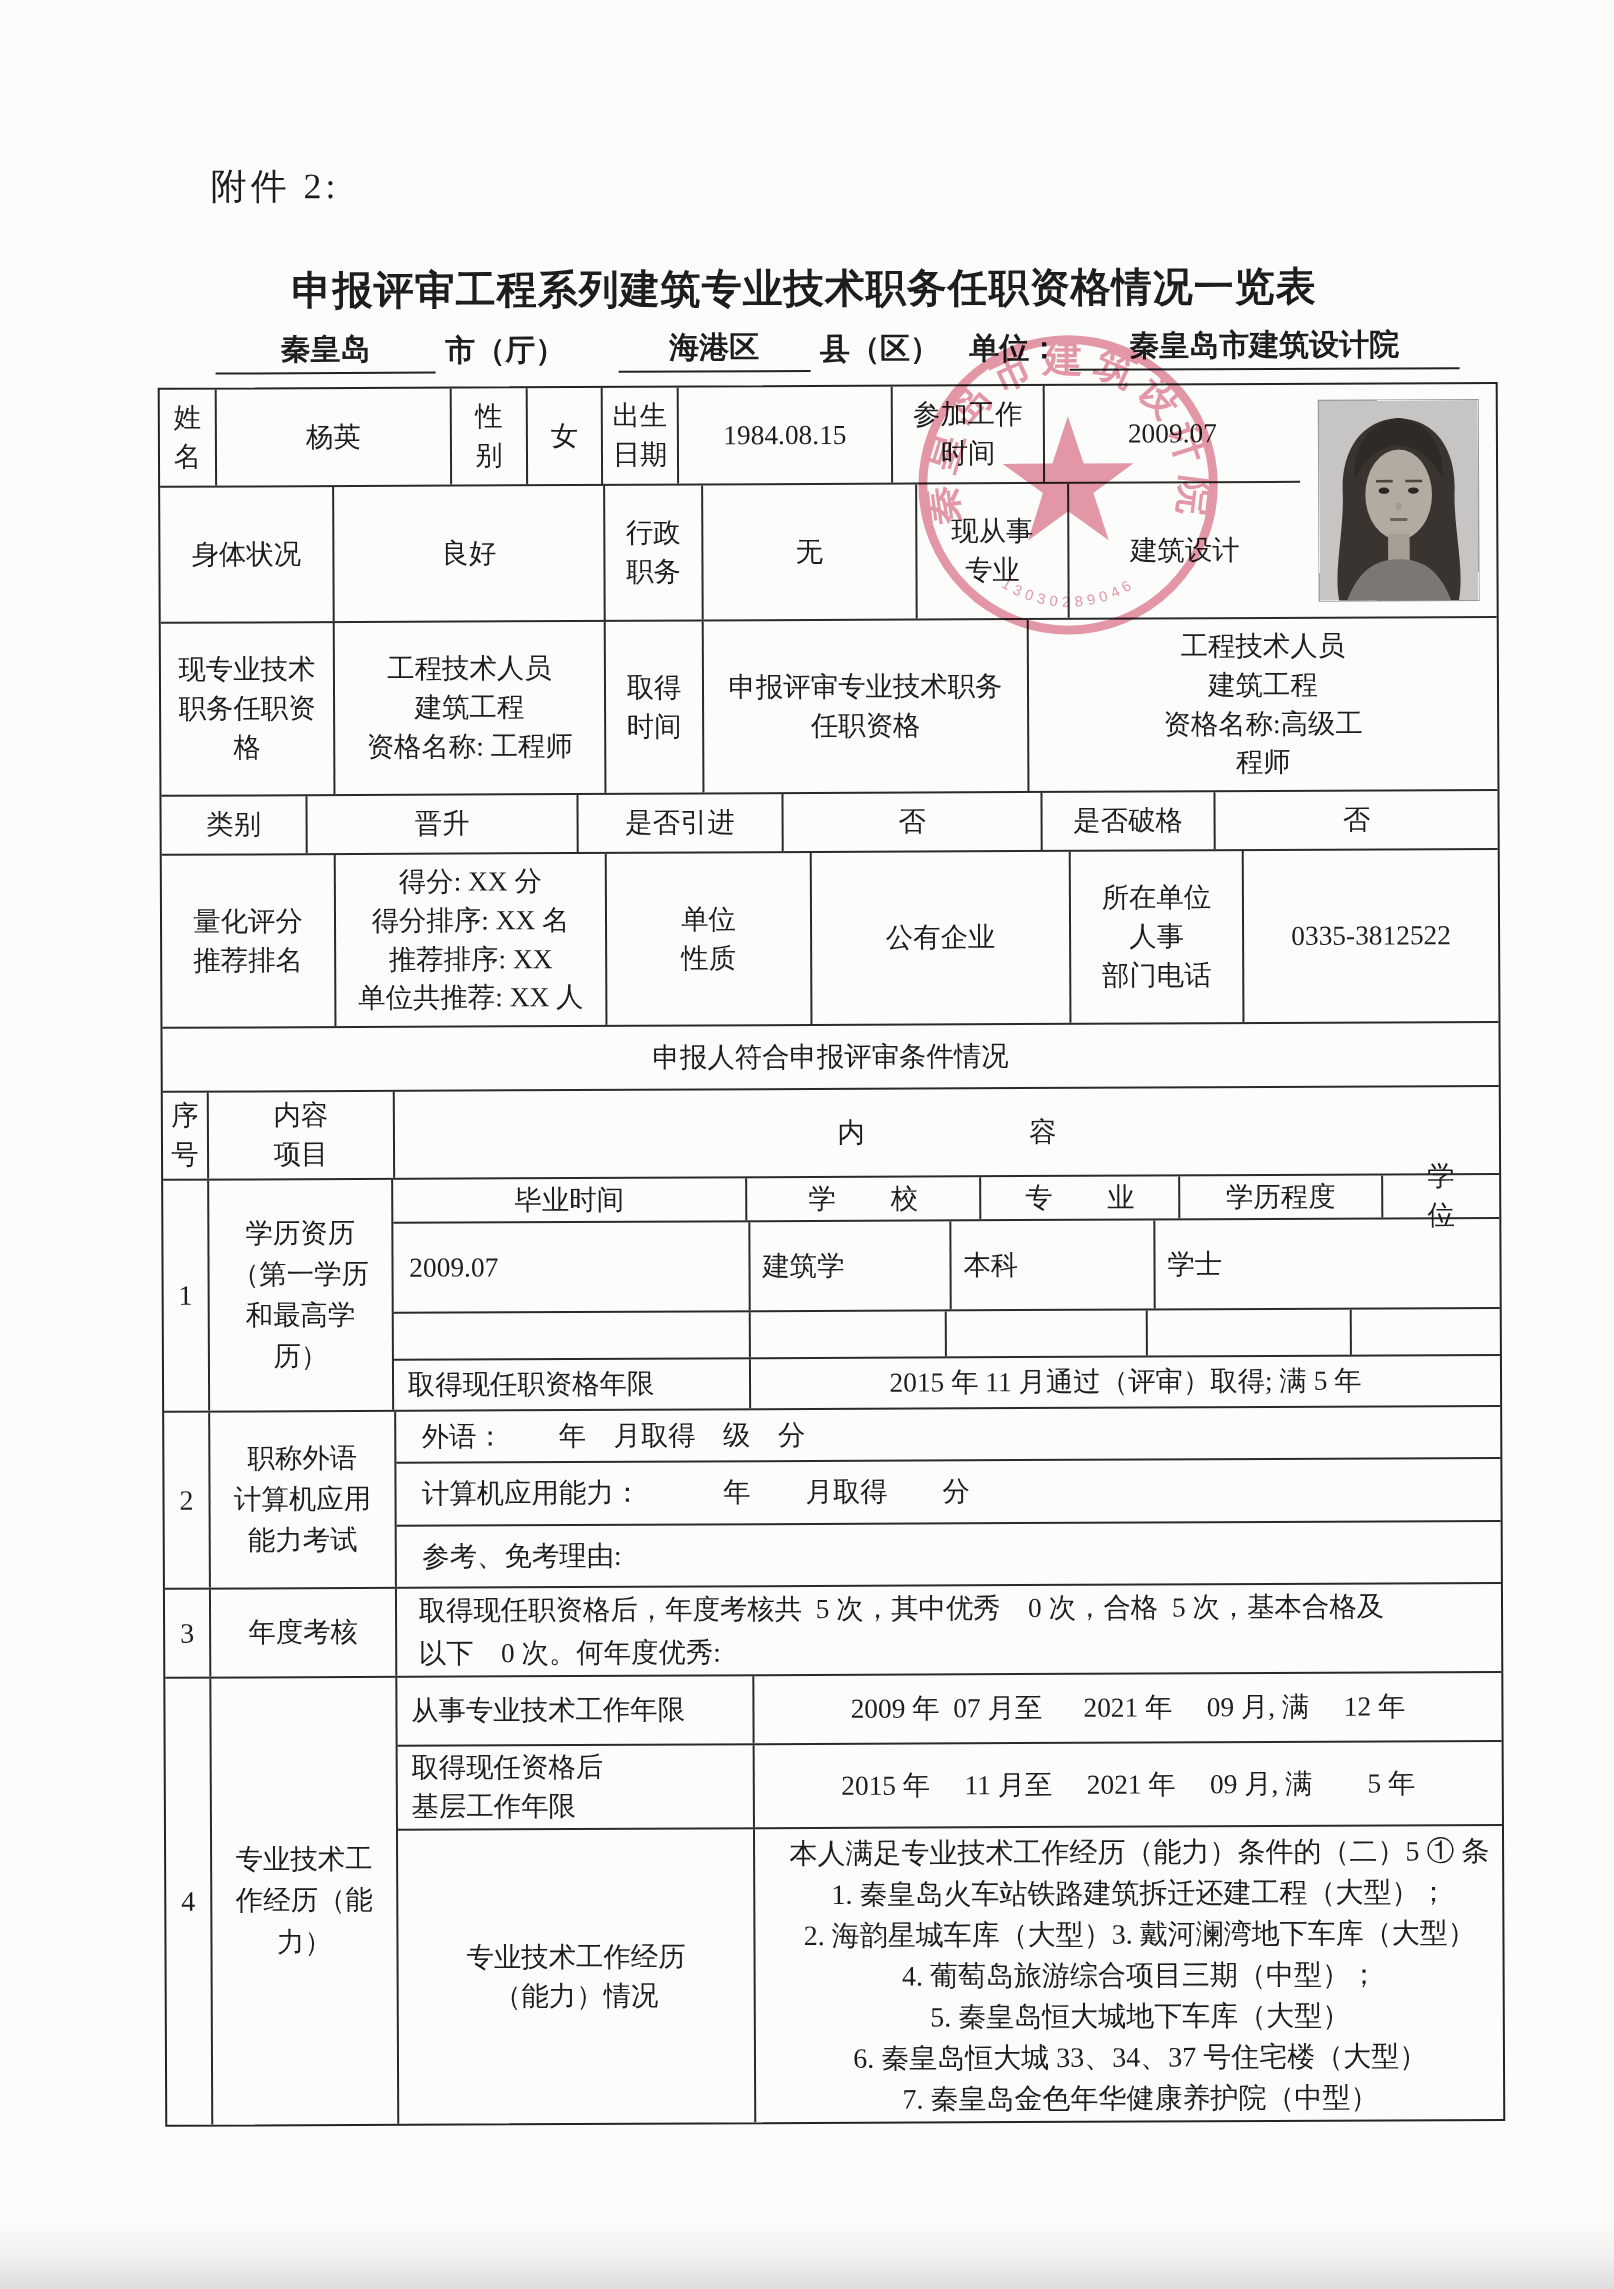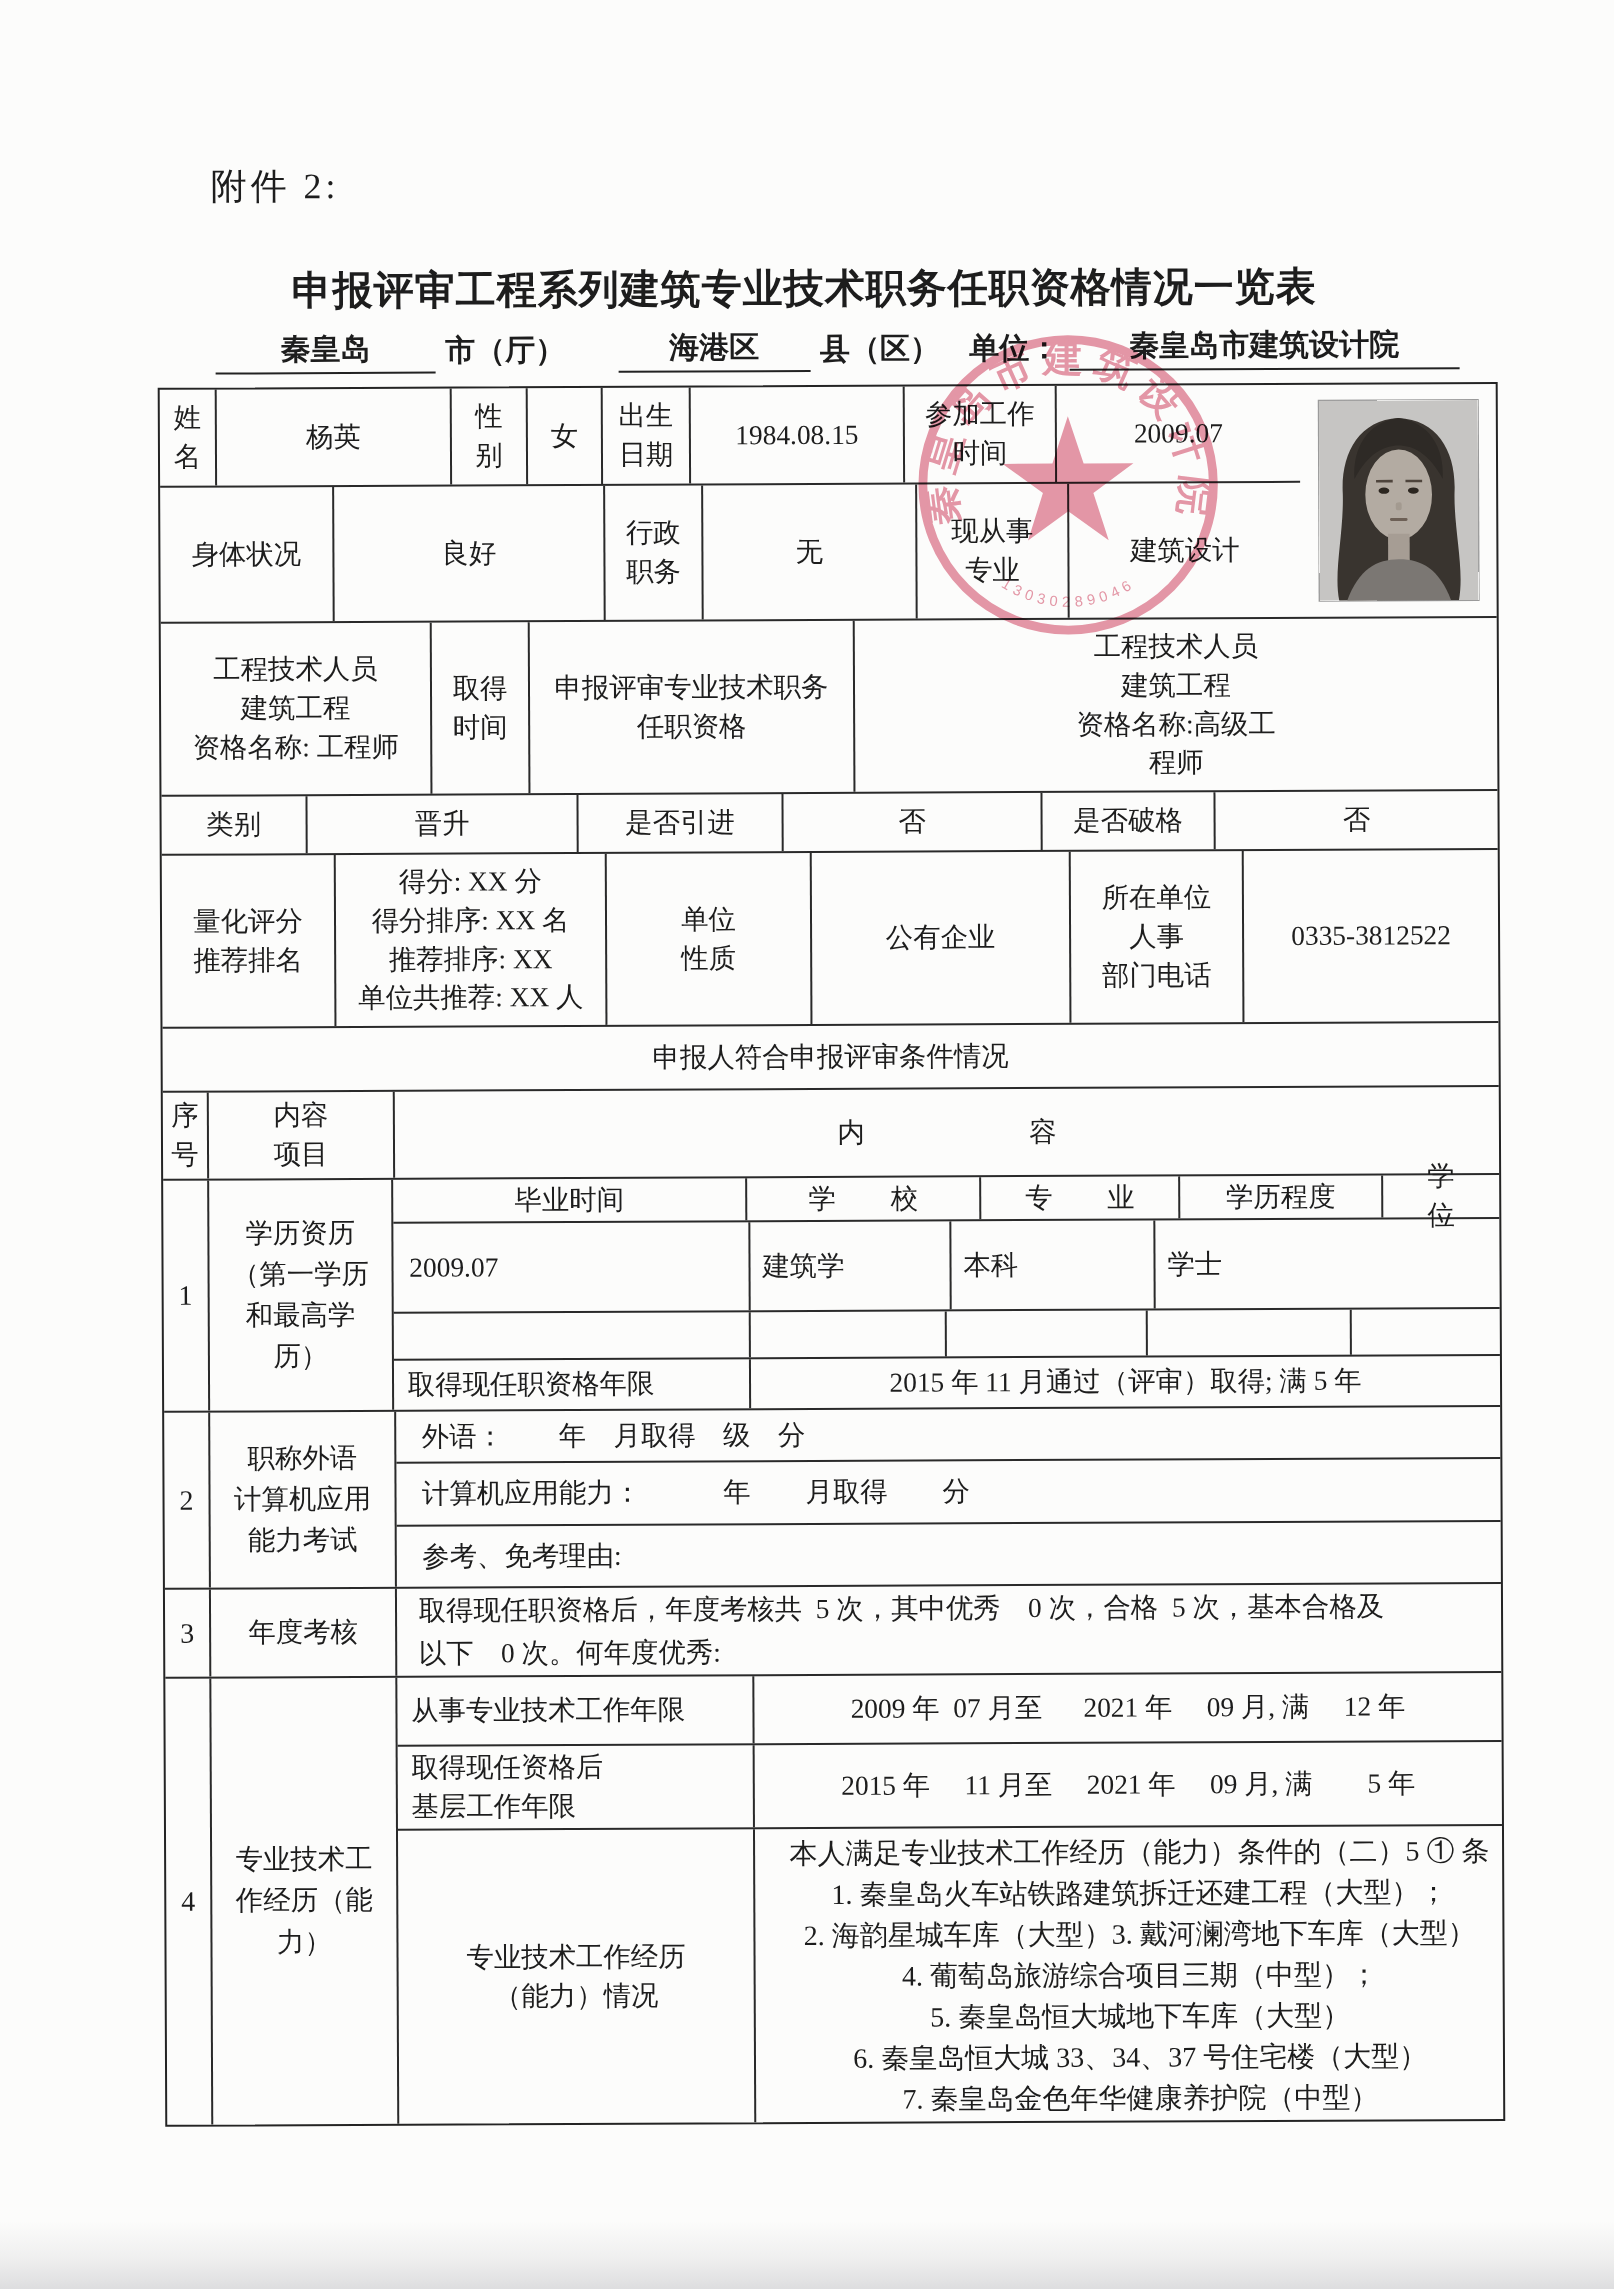--- a/index.html
+++ b/index.html
@@ -86,21 +86,21 @@
 
     <div class="band">
       <div class="band-left">
         <div class="row1">
           <div class="c pre" style="width:57px">姓
 名</div>
           <div class="c" style="width:235px">杨英</div>
           <div class="c pre" style="width:76px">性
 别</div>
           <div class="c" style="width:75px">女</div>
-          <div class="c pre" style="width:88px">出生
+          <div class="c pre" style="width:76px">出生
 日期</div>
           <div class="c" style="width:214px">1984.08.15</div>
           <div class="c pre" style="width:152px">参加工作
 时间</div>
           <div class="c grow end">2009.07</div>
         </div>
         <div class="row2">
           <div class="c" style="width:174px">身体状况</div>
           <div class="c" style="width:271px">良好</div>
           <div class="c pre" style="width:98px">行政
@@ -123,20 +123,23 @@
           <rect x="88" y="81" width="17" height="2.6" fill="#4e443c"></rect>
           <rect x="78" y="104" width="6" height="8" rx="2" fill="#a39a90"></rect>
           <rect x="72" y="120" width="18" height="3" rx="1.5" fill="#6d6056"></rect>
           <rect x="70" y="136" width="22" height="28" fill="#a69d94"></rect>
           <path d="M 28,204 C 40,172 58,162 81,162 C 104,162 122,172 134,204 Z" fill="#7b7773"></path>
         </svg>
       </div>
     </div>
 
     <div class="r" style="height:173px">
+      <div class="c pre" style="width:174px">现专业技术
+职务任职资
+格</div>
       <div class="c pre" style="width:271px">工程技术人员
 建筑工程
 资格名称: 工程师</div>
       <div class="c pre" style="width:98px">取得
 时间</div>
       <div class="c pre" style="width:325px">申报评审专业技术职务
 任职资格</div>
       <div class="c pre grow end">工程技术人员
 建筑工程
 资格名称:高级工

